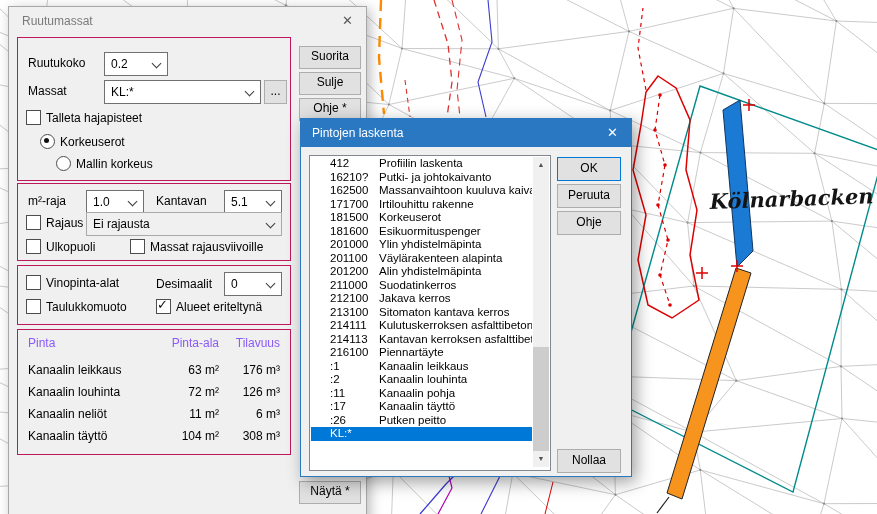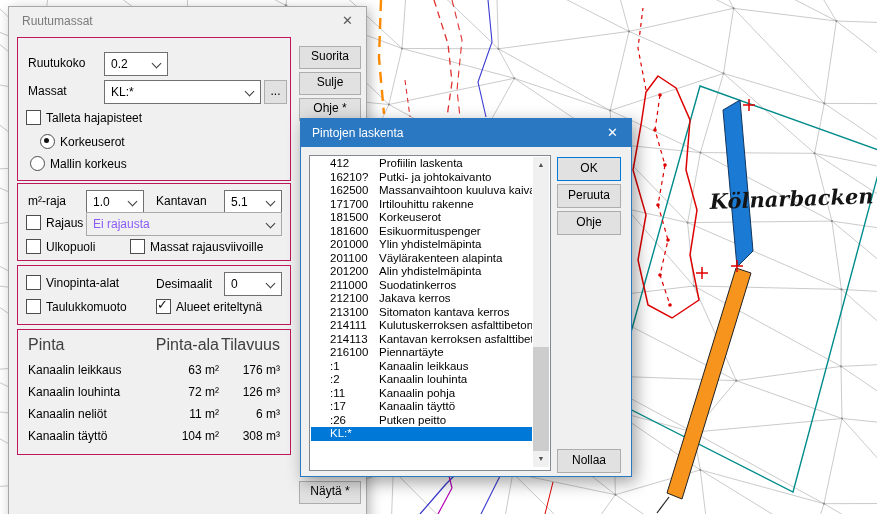--- a/index.html
+++ b/index.html
@@ -18,33 +18,33 @@
   .tb2 .t{position:absolute;left:11px;top:7px;font-size:12px;color:#fff}
   .tb2 .x{position:absolute;right:13px;top:6px;font-size:13px;color:#fff;cursor:default}
 
   .groupbox{position:absolute;border:1px solid #be185d}
   .lbl{position:absolute;font-size:12px;color:#000;white-space:nowrap}
 
   .combo{position:absolute;height:22px;background:#fff;border:1px solid #707070;font-size:12px;color:#000}
   .combo .cval{position:absolute;left:6px;top:4px;white-space:nowrap}
   .combo .chev{position:absolute;right:7px;top:7px;width:6px;height:6px;border-left:1.4px solid #3c3c3c;border-bottom:1.4px solid #3c3c3c;transform:rotate(-45deg)}
   .combo.dis{background:#f0f0f0;border-color:#a9a9a9}
-  .combo.dis .cval{color:#8b5cf6}
+  .combo.dis .cval{color:#000000}
 
   .btn{position:absolute;height:21px;background:#e1e1e1;border:1px solid #adadad;font-size:12px;color:#000;text-align:center;line-height:19px;cursor:default}
   .btn.def{border:1px solid #0078d7}
 
   .check,.radio{position:absolute;display:flex;align-items:center;gap:5px;font-size:12px;color:#000;white-space:nowrap}
   .check .box{width:13px;height:13px;background:#fff;border:1px solid #4d4d4d;position:relative;flex:none}
   .check.on .box::after{content:"✓";position:absolute;left:0;top:-3px;font-size:13px;color:#101010}
   .radio .cir{width:13px;height:13px;border-radius:50%;background:#fff;border:1px solid #4d4d4d;position:relative;flex:none}
   .radio.on .cir::after{content:"";position:absolute;left:3px;top:3px;width:5px;height:5px;border-radius:50%;background:#101010}
 
   .tbl-h{position:absolute;left:0;top:6px;right:0;height:18px}
-  .tbl-h span{position:absolute;font-size:16px;color:#404040;white-space:nowrap}
+  .tbl-h span{position:absolute;font-size:12px;color:#8b5cf6;white-space:nowrap}
   .tbl-rows{position:absolute;left:0;top:30px;right:0}
   .trow{position:relative;height:22px}
   .trow span{position:absolute;top:3px;font-size:12px;color:#000;white-space:nowrap}
   .c0{left:10px}.c1{right:71px}.c2{right:10px}
 
   .listbox{position:absolute;left:8px;top:36px;width:240px;height:314px;background:#fff;border:1px solid #828790}
   .list-items{position:absolute;left:1px;top:1px;width:221px;height:310px;overflow:hidden}
   .list-row{height:13.5px;line-height:13.5px;font-size:11.5px;white-space:nowrap;padding-left:19px;color:#000;overflow:hidden}
   .list-row .code{display:inline-block;width:49px}
   .list-row.selected{background:#0078d7;color:#fff}
@@ -217,21 +217,21 @@
       </div>
       <div class="btn" style="left:246px;top:42px;width:21px;height:22px;line-height:20px">...</div>
       <div class="check" style="left:8px;top:72px">
         <span class="box"></span>
         <span>Talleta hajapisteet</span>
       </div>
       <div class="radio on" style="left:22px;top:96px">
         <span class="cir"></span>
         <span>Korkeuserot</span>
       </div>
-      <div class="radio" style="left:12px;top:118px">
+      <div class="radio" style="left:38px;top:118px">
         <span class="cir"></span>
         <span>Mallin korkeus</span>
       </div>
     </div>
 
     <div class="groupbox" style="left:8px;top:176px;width:272px;height:76px">
       <span class="lbl" style="left:10px;top:10px">m²-raja</span>
       <div class="combo" style="left:68px;top:6px;width:56px">
         <span class="cval">1.0</span>
         <span class="chev"></span>

